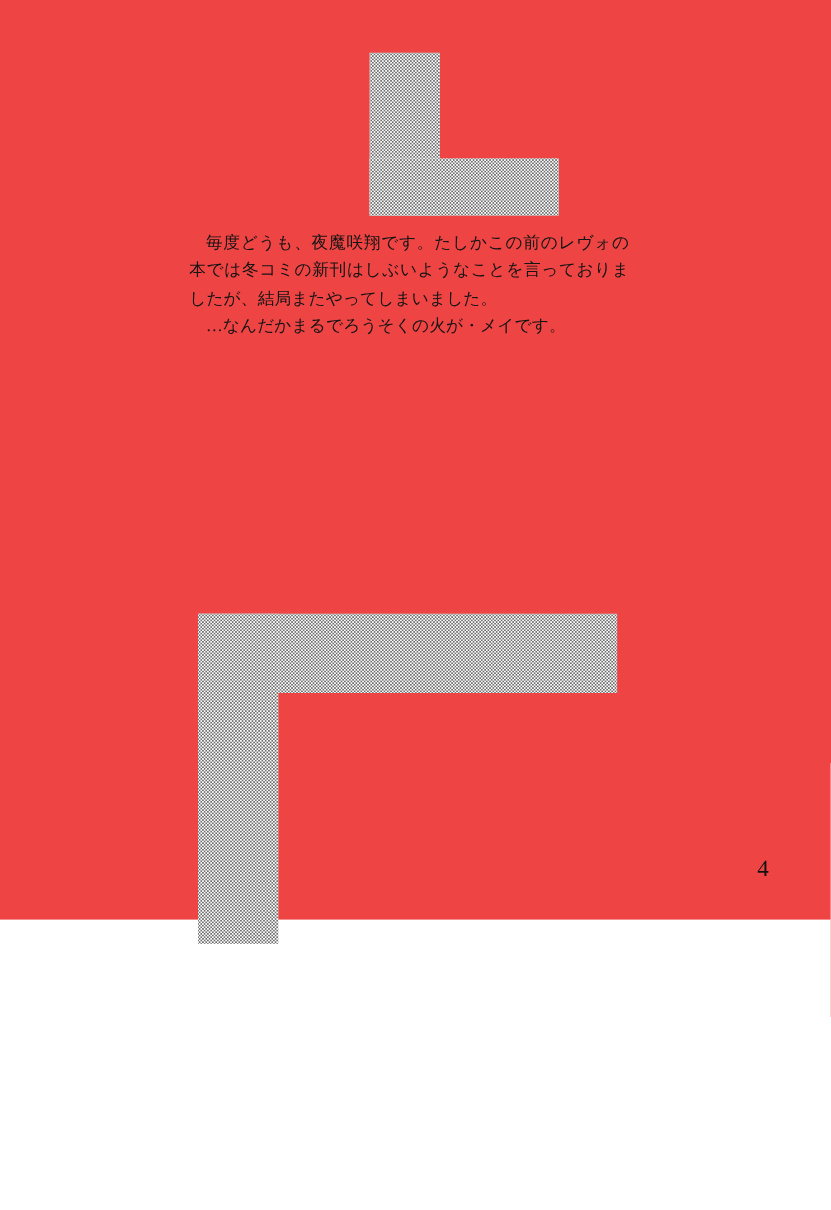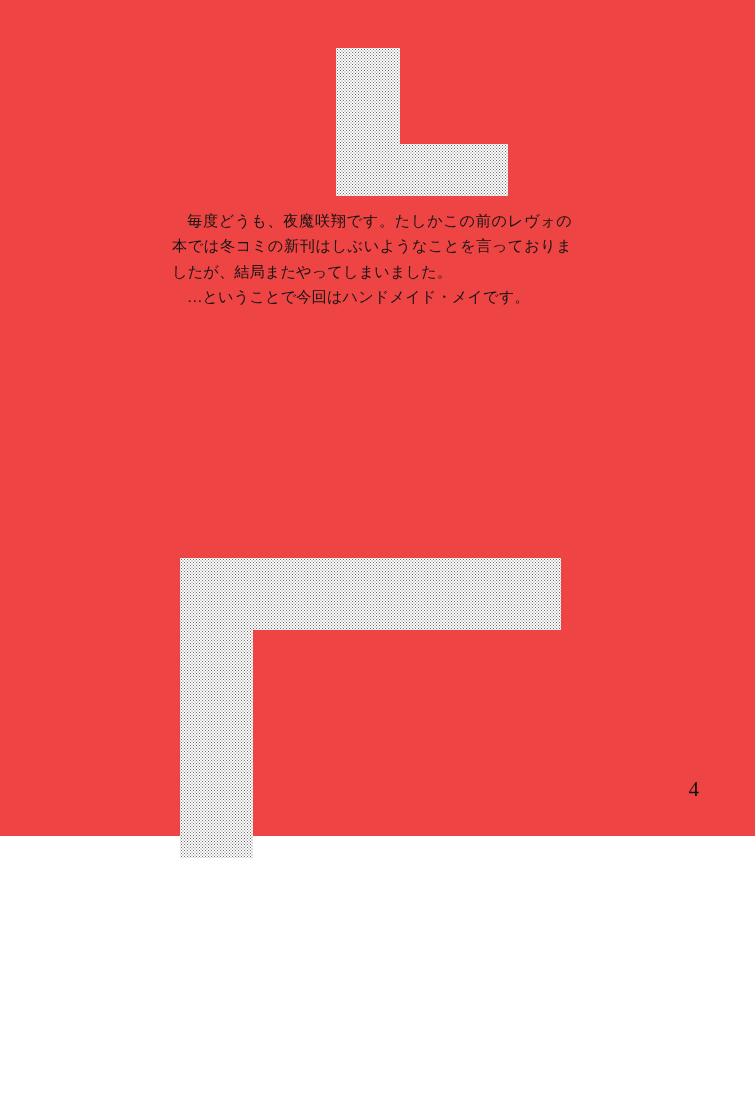--- a/index.html
+++ b/index.html
@@ -94,21 +94,21 @@
 </head>
 <body>
 
 <div class="page">
 
   <div class="halftone" id="top-block-vert"></div>
   <div class="halftone" id="top-block-horiz"></div>
 
   <div class="body-text">
     <p>毎度どうも、夜魔咲翔です。たしかこの前のレヴォの本では冬コミの新刊はしぶいようなことを言っておりましたが、結局またやってしまいました。</p>
-    <p>…ということで今回はハンドメイド・メイです。</p>
+    <p>…なんだかまるでろうそくの火が・メイです。</p>
   </div>
 
   <div class="halftone" id="bottom-block-horiz"></div>
   <div class="halftone" id="bottom-block-vert"></div>
 
   <div class="page-number">4</div>
 
 </div>
 
 </body></html>

